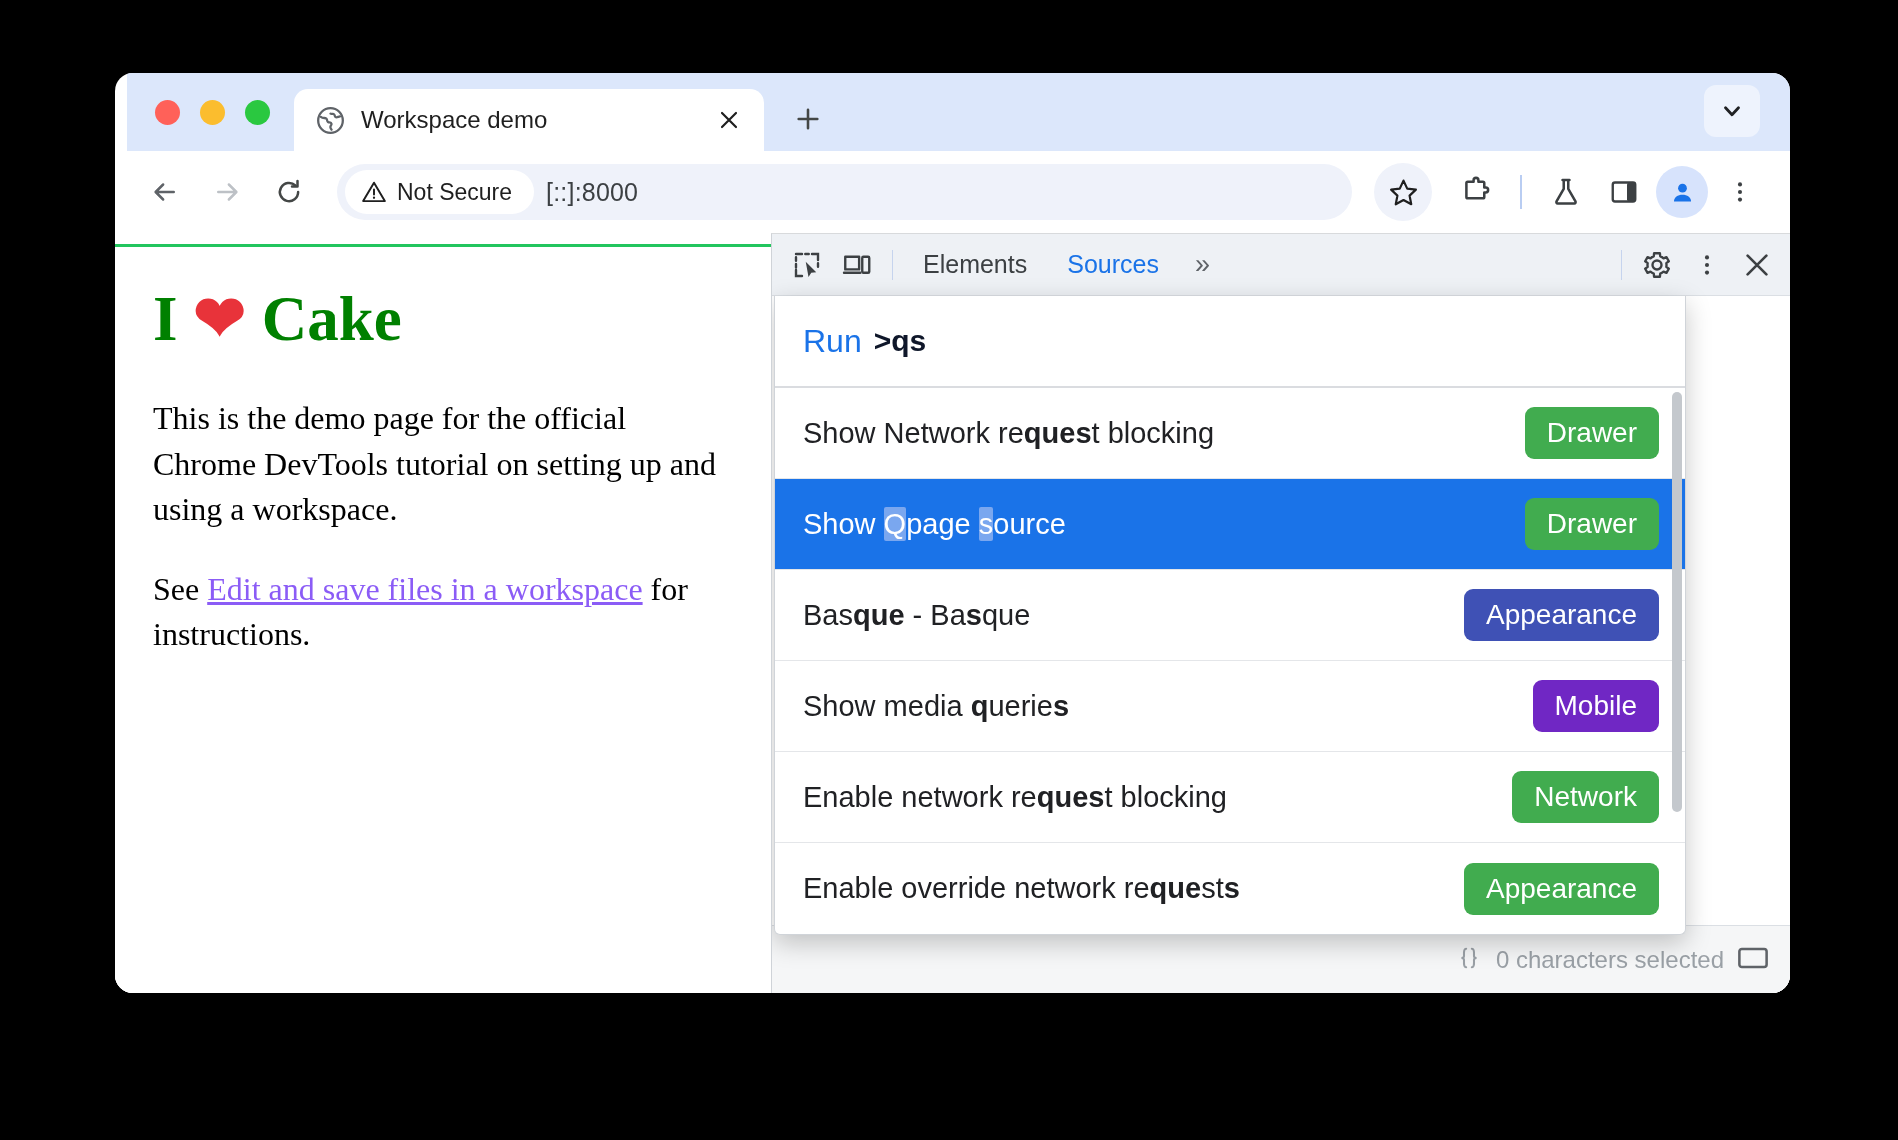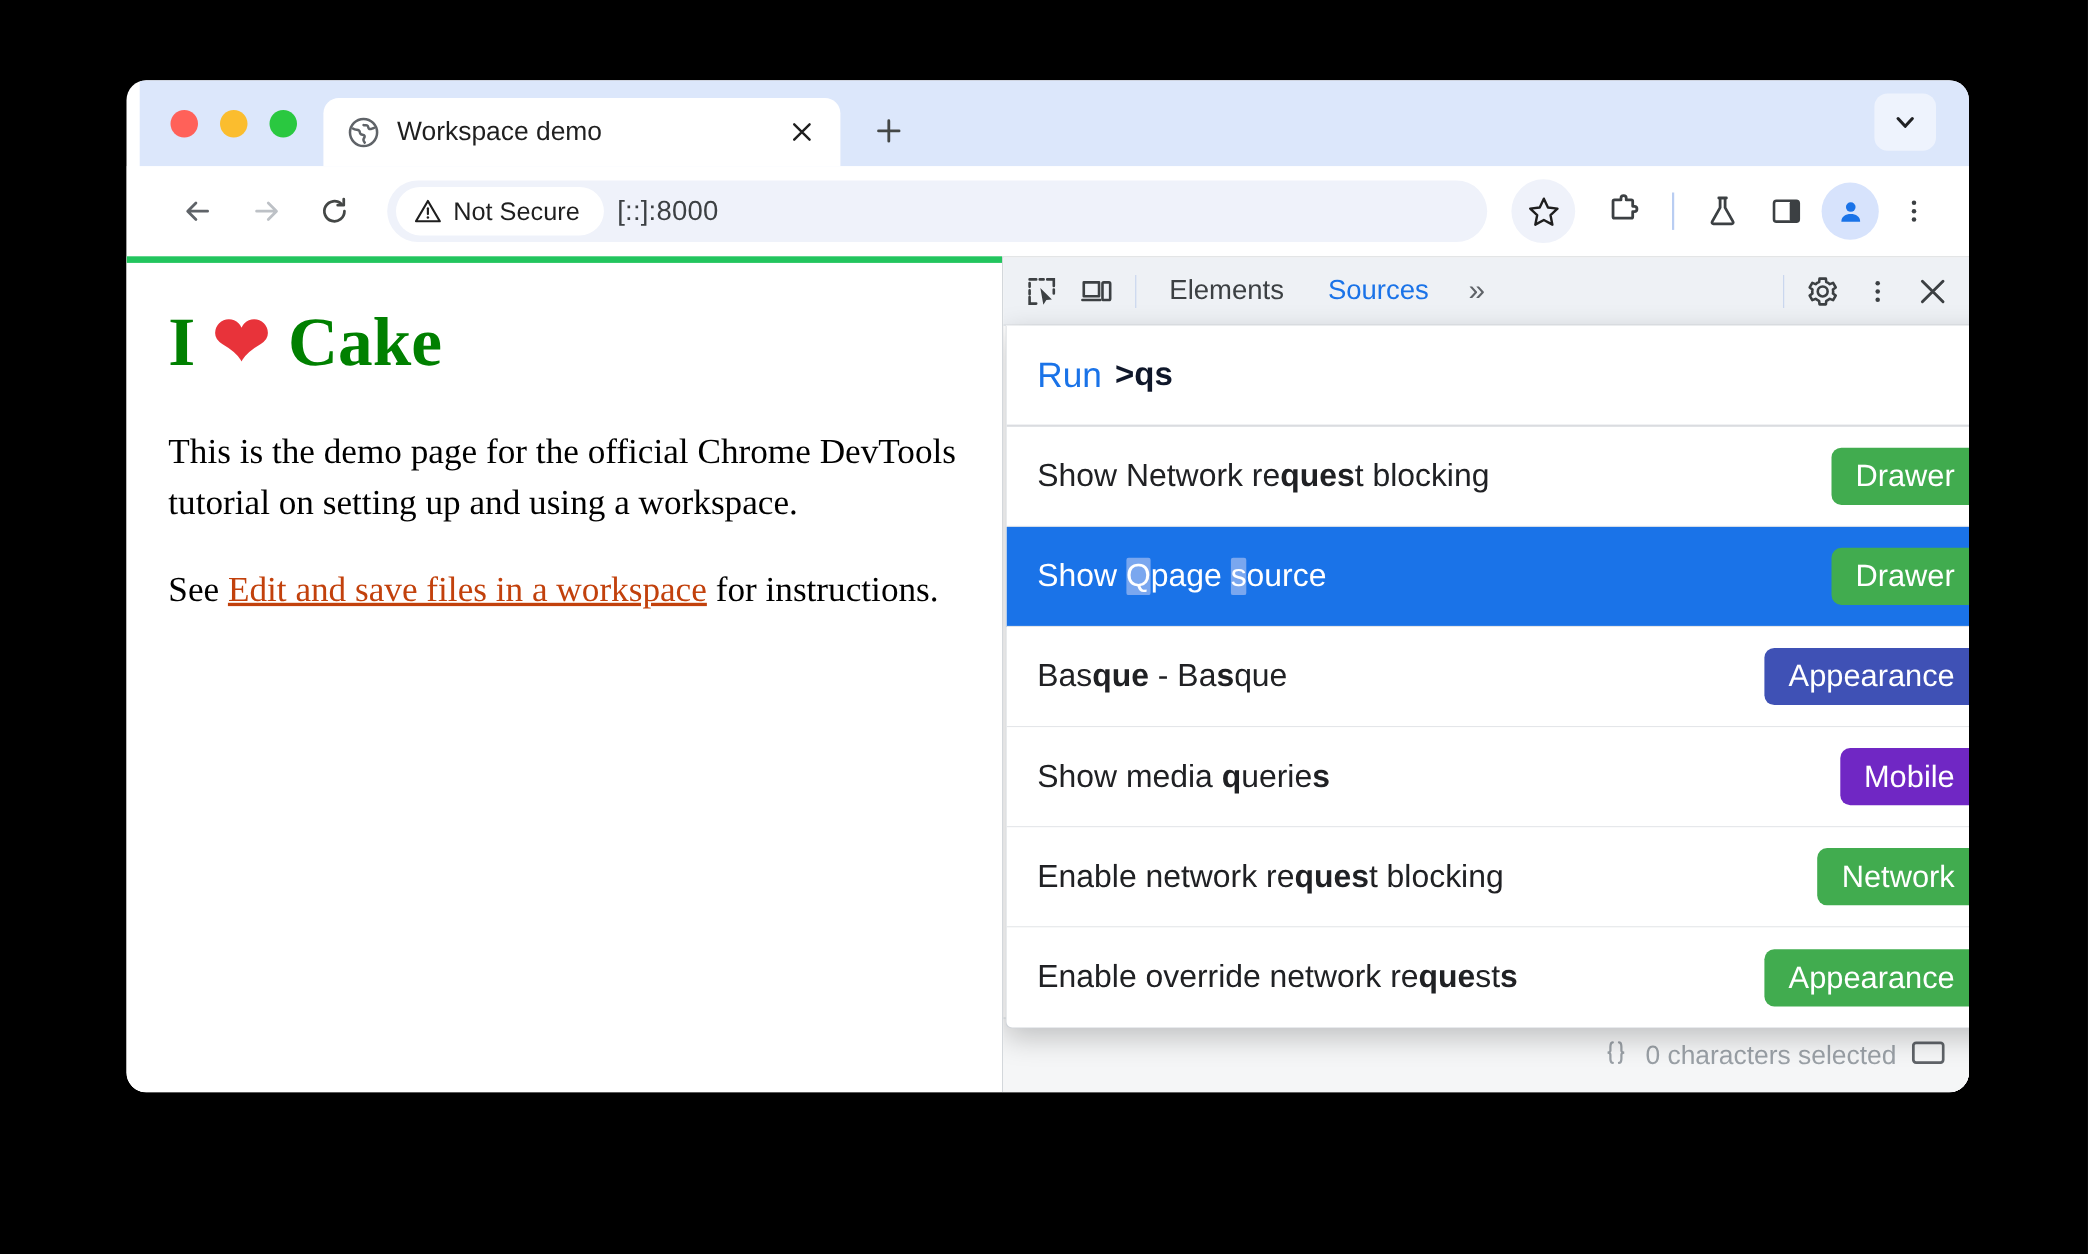--- a/index.html
+++ b/index.html
@@ -70,21 +70,21 @@
     width: 56px; height: 52px; border-radius: 12px;
     background: #eef3fd;
     display: flex; align-items: center; justify-content: center;
   }
 
   
   .toolbar {
     height: 82px;
     background: #ffffff;
     display: flex; align-items: center;
-    padding: 0 24px 0 37px;
+    padding: 0 24px 0 22px;
     gap: 6px;
     text-align: center;
   }
   .nav-btn {
     width: 56px; height: 56px; flex: none;
     display: flex; align-items: center; justify-content: center;
     border-radius: 50%;
   }
   .omnibox {
     flex: 1;
@@ -120,38 +120,39 @@
   .avatar-btn {
     width: 52px; height: 52px; flex: none; border-radius: 50%;
     background: #d7e3fc;
     display: flex; align-items: center; justify-content: center;
   }
 
   
   .content-split { display: flex; height: 760px; background: #ffffff; }
 
   .page-viewport {
-    width: 796px;
+    width: 656px;
     background: #ffffff;
     padding: 38px 40px 0 38px;
-    border-top: 6px solid #22c55e;
+    border-top: 3px solid #22c55e;
     overflow: hidden;
+    margin-top: 11px;
   }
   .page-h1 {
     font-family: "Liberation Serif", serif;
     font-size: 63px; font-weight: 700; color: #008000;
     line-height: 1.1; margin-bottom: 42px;
   }
   .heart { color: #e8333a; }
   .page-p {
     font-family: "Liberation Serif", serif;
     font-size: 32px; color: #000000;
     line-height: 1.42; margin-bottom: 34px;
   }
-  .page-link { color: #c2410c; text-decoration: underline; }
+  .page-link { color: #8b5cf6; text-decoration: underline; }
 
   
   .devtools {
     flex: 1;
     background: #ffffff;
     border-left: 1px solid #cfd3d8;
     border-top: 1px solid #d8dadc;
     position: relative;
     overflow: hidden;
   }

